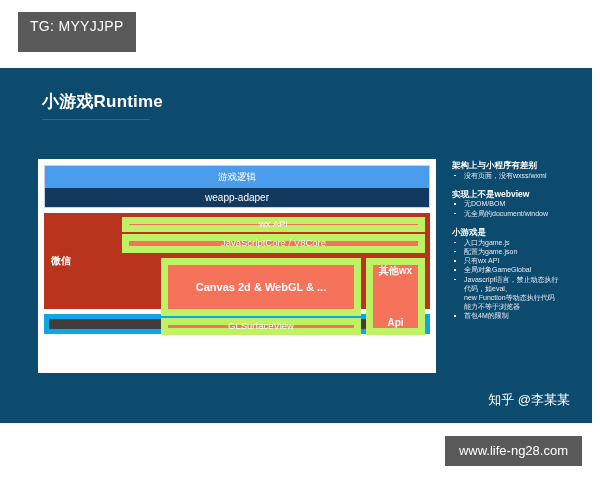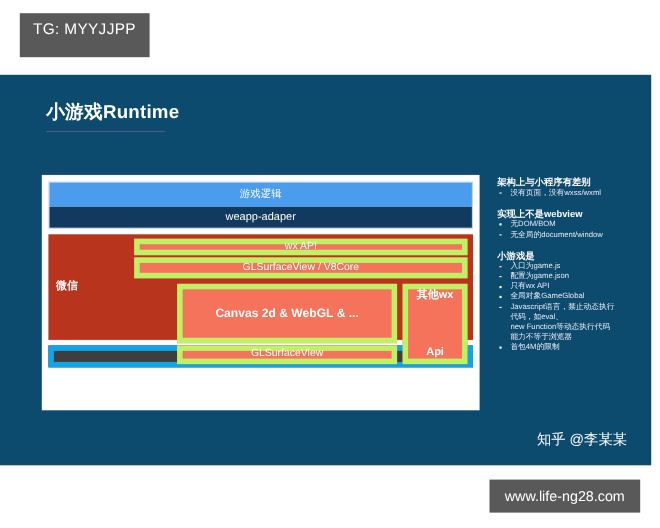--- a/index.html
+++ b/index.html
@@ -110,21 +110,21 @@
     line-height: 1;
   }
   #wechat-inner {
     margin-left: 78px;
     height: 100%;
     display: flex;
     flex-direction: column;
   }
   .red-box {
     background: #f4735a;
-    border: 5px solid #bef264;
+    border: 7px solid #bef264;
     box-sizing: border-box;
     color: #ffffff;
     display: flex;
     align-items: center;
     justify-content: center;
     text-align: center;
     font-size: 9.5px;
     line-height: 1.15;
     white-space: nowrap;
   }
@@ -219,21 +219,21 @@
 
     <div class="blue-stack">
       <div class="layer layer-logic">游戏逻辑</div>
       <div class="layer layer-adapter">weapp-adaper</div>
     </div>
 
     <div id="wechat-box">
       <div id="wechat-label">微信</div>
       <div id="wechat-inner">
         <div class="red-box" id="box-wxapi">wx API</div>
-        <div class="red-box" id="box-jscore">GLSurfaceView / V8Core</div>
+        <div class="red-box" id="box-jscore">JavaScriptCore / V8Core</div>
         <div id="lower-group">
           <div id="lower-left">
             <div class="red-box" id="box-canvas">Canvas 2d &amp; WebGL &amp; ...</div>
             <div class="red-box" id="box-glsurface">GLSurfaceView</div>
           </div>
           <div class="red-box" id="box-otherwx">
             <span>其他wx</span>
             <span>Api</span>
           </div>
         </div>

